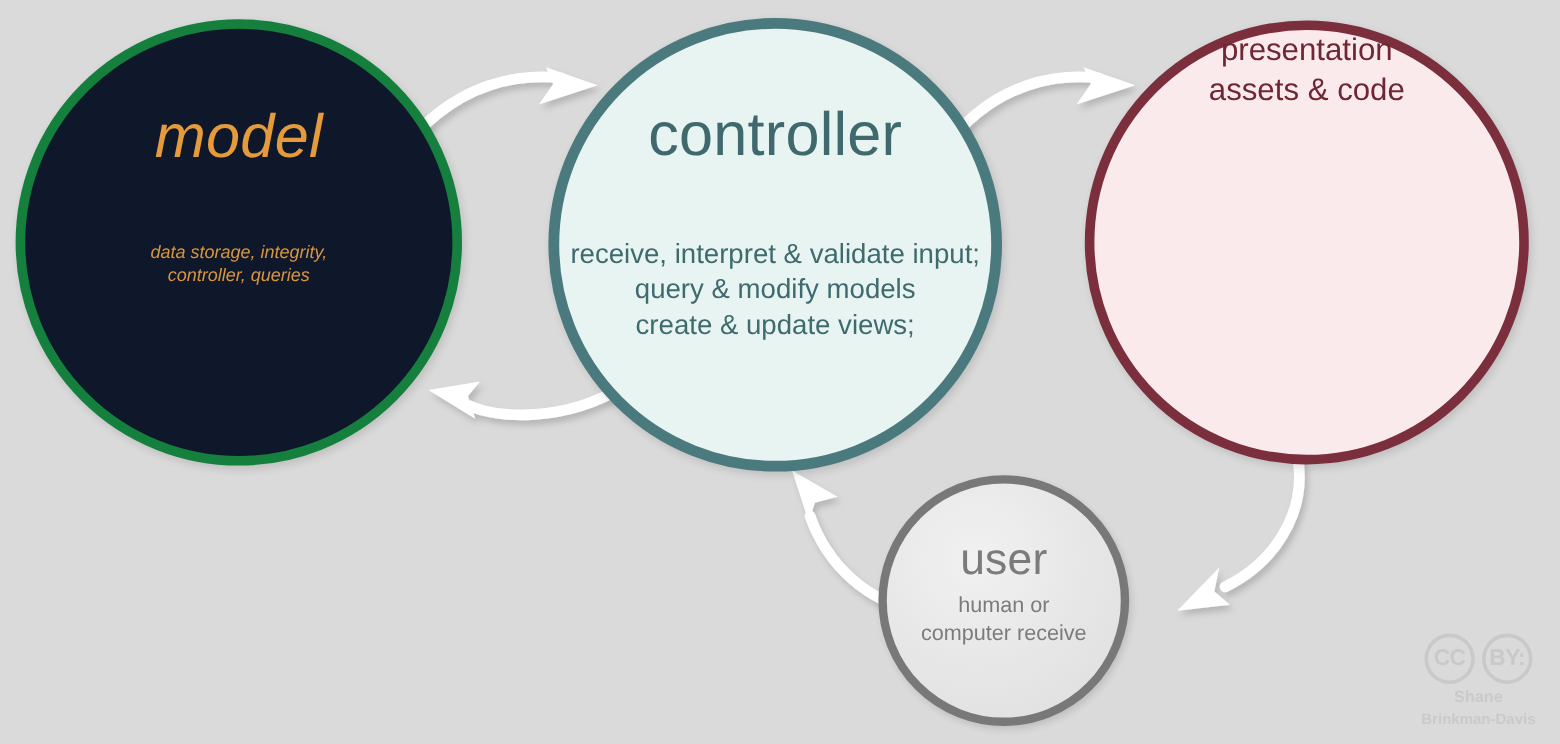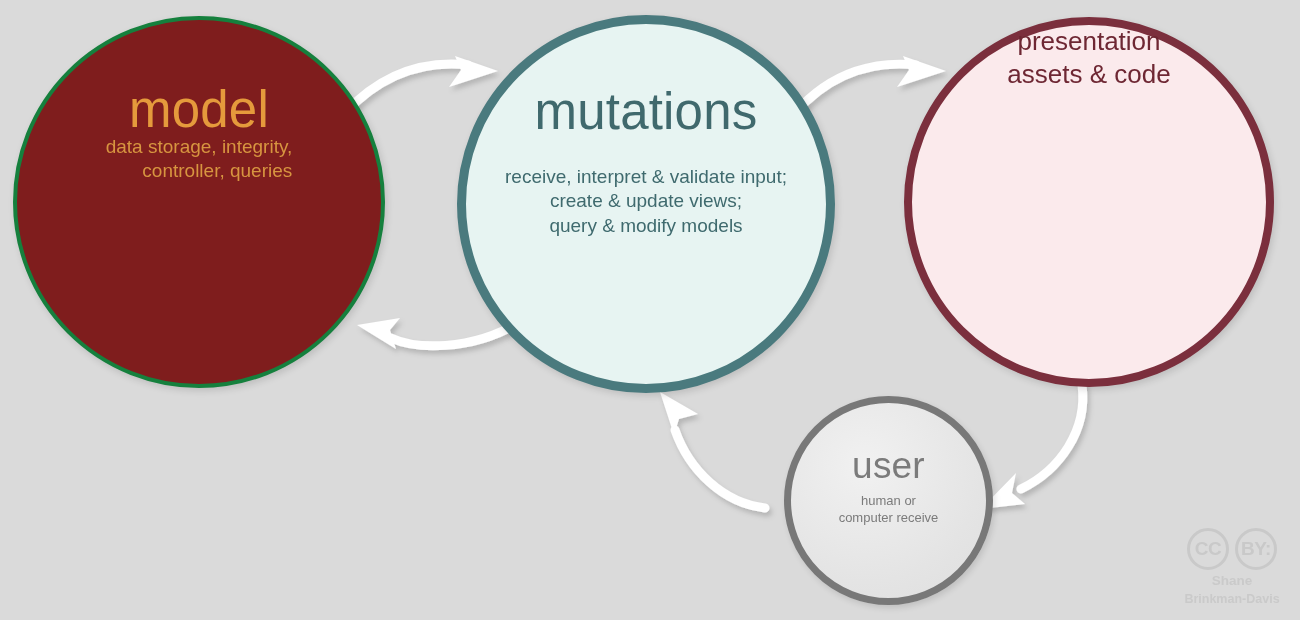--- a/index.html
+++ b/index.html
@@ -40,52 +40,53 @@
   }
   .node-desc {
     line-height: 1.28;
     font-weight: 400;
   }
 
   
   #node-model {
     left: 13px; top: 16px;
     width: 372px; height: 372px;
-    background: #7f1d1d;
-    border: 4px solid #15803d;
+    background: #0f172a;
+    border: 8px solid #15803d;
     box-shadow: 2px 3px 7px rgba(0,0,0,0.13);
+    font-style: italic;
   }
   #node-model .node-title {
     color: #e59a3c;
     font-size: 51px;
     margin-top: 64px;
   }
   #node-model .node-desc {
     color: #d79540;
-    font-size: 19px;
-    text-align: right;
+    font-size: 15px;
+    margin-top: 62px;
   }
 
   
   #node-controller {
     left: 457px; top: 15px;
     width: 378px; height: 378px;
     background: #e7f4f2;
     border: 9px solid #4a7a7e;
     box-shadow: 2px 3px 7px rgba(0,0,0,0.13);
   }
   #node-controller .node-title {
     color: #40696d;
     font-size: 51px;
     margin-top: 62px;
   }
   #node-controller .node-desc {
     color: #3f6a6e;
-    font-size: 19px;
-    margin-top: 28px;
+    font-size: 23px;
+    margin-top: 60px;
   }
 
   
   #node-view {
     left: 904px; top: 17px;
     width: 370px; height: 370px;
     background: #fbeaec;
     border: 8px solid #7b2f3d;
     box-shadow: 2px 3px 7px rgba(0,0,0,0.13);
   }
@@ -94,34 +95,34 @@
     font-size: 51px;
     margin-top: 64px;
   }
   #node-view .node-desc {
     color: #6e2733;
     font-size: 26px;
   }
 
   
   #node-user {
-    left: 784px; top: 396px;
+    left: 732px; top: 396px;
     width: 209px; height: 209px;
     background: radial-gradient(circle at 38% 32%, #f1f1f1 0%, #e4e4e4 65%, #dedede 100%);
     border: 7px solid #787878;
     box-shadow: 2px 3px 6px rgba(0,0,0,0.12);
   }
   #node-user .node-title {
     color: #7b7b7b;
     font-size: 37px;
     margin-top: 44px;
   }
   #node-user .node-desc {
     color: #7b7b7b;
-    font-size: 13px;
+    font-size: 18px;
     margin-top: 9px;
   }
 
   
   #cc-badge {
     position: absolute;
     left: 1176px; top: 528px;
     width: 112px;
     z-index: 3;
     display: flex;
@@ -197,25 +198,25 @@
 
   <div class="node" id="node-model">
     <div class="node-title">model</div>
     <div class="node-desc">
       <div>data storage, integrity,</div>
       <div>controller, queries</div>
     </div>
   </div>
 
   <div class="node" id="node-controller">
-    <div class="node-title">mutations</div>
+    <div class="node-title">controller</div>
     <div class="node-desc">
       <div>receive, interpret &amp; validate input;</div>
+      <div>query &amp; modify models</div>
       <div>create &amp; update views;</div>
-      <div>query &amp; modify models</div>
     </div>
   </div>
 
   <div class="node" id="node-view">
     <div class="node-desc">
       <div>presentation</div>
       <div>assets &amp; code</div>
     </div>
   </div>
 

